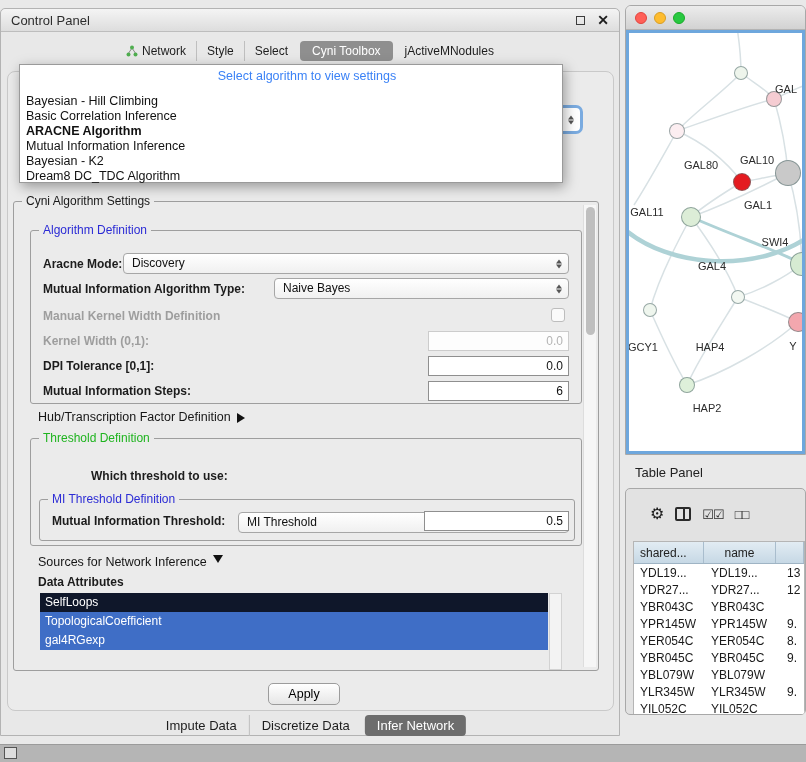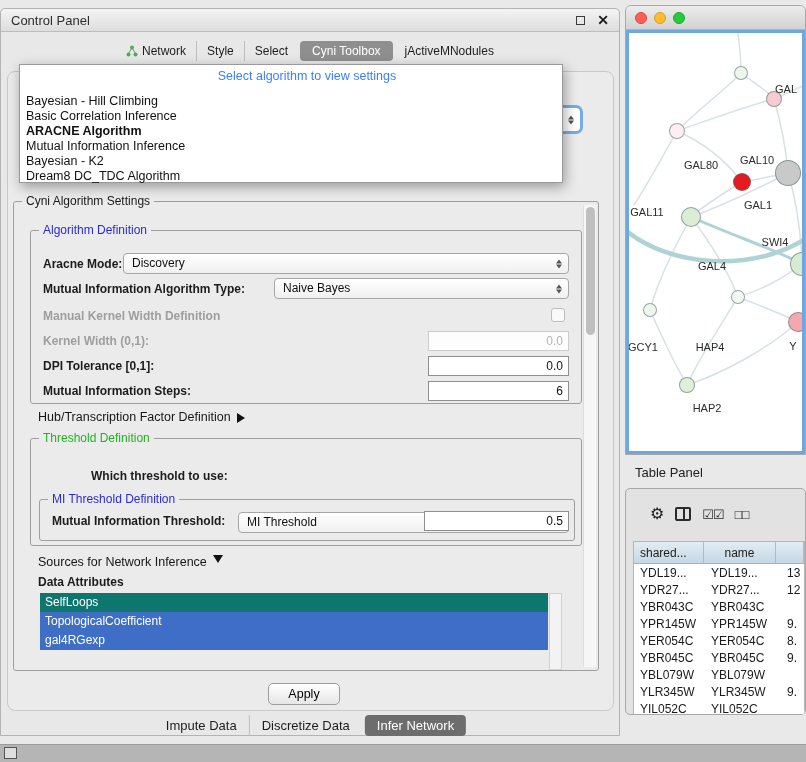--- a/index.html
+++ b/index.html
@@ -225,21 +225,21 @@
         <div class="tfield" style="left:384px; top:11px; width:145px;">0.5</div>
       </div>
     </div>
 
     <div style="position:absolute; left:24px; top:353px; font-size:12.5px; color:#161616;">
       <span>Sources for Network Inference</span><span class="tri-down"></span>
     </div>
     <span class="lbl" style="left:24px; top:373px;">Data Attributes</span>
 
     <div class="attr-list" style="left:26px; top:391px; width:508px; height:77px;">
-      <div class="attr-item" style="background: #0f766e;">SelfLoops</div>
+      <div class="attr-item" style="background: #0f172a;">SelfLoops</div>
       <div class="attr-item" style="background: rgb(63, 110, 198);">TopologicalCoefficient</div>
       <div class="attr-item" style="background: rgb(63, 110, 198);">gal4RGexp</div>
     </div>
     <div class="list-scroll" style="left:535px; top:391px; height:77px;"></div>
   </div>
 
   <button class="apply-btn">Apply</button>
 
   <div class="bottom-tabs">
     <span class="btab">Impute Data</span>

